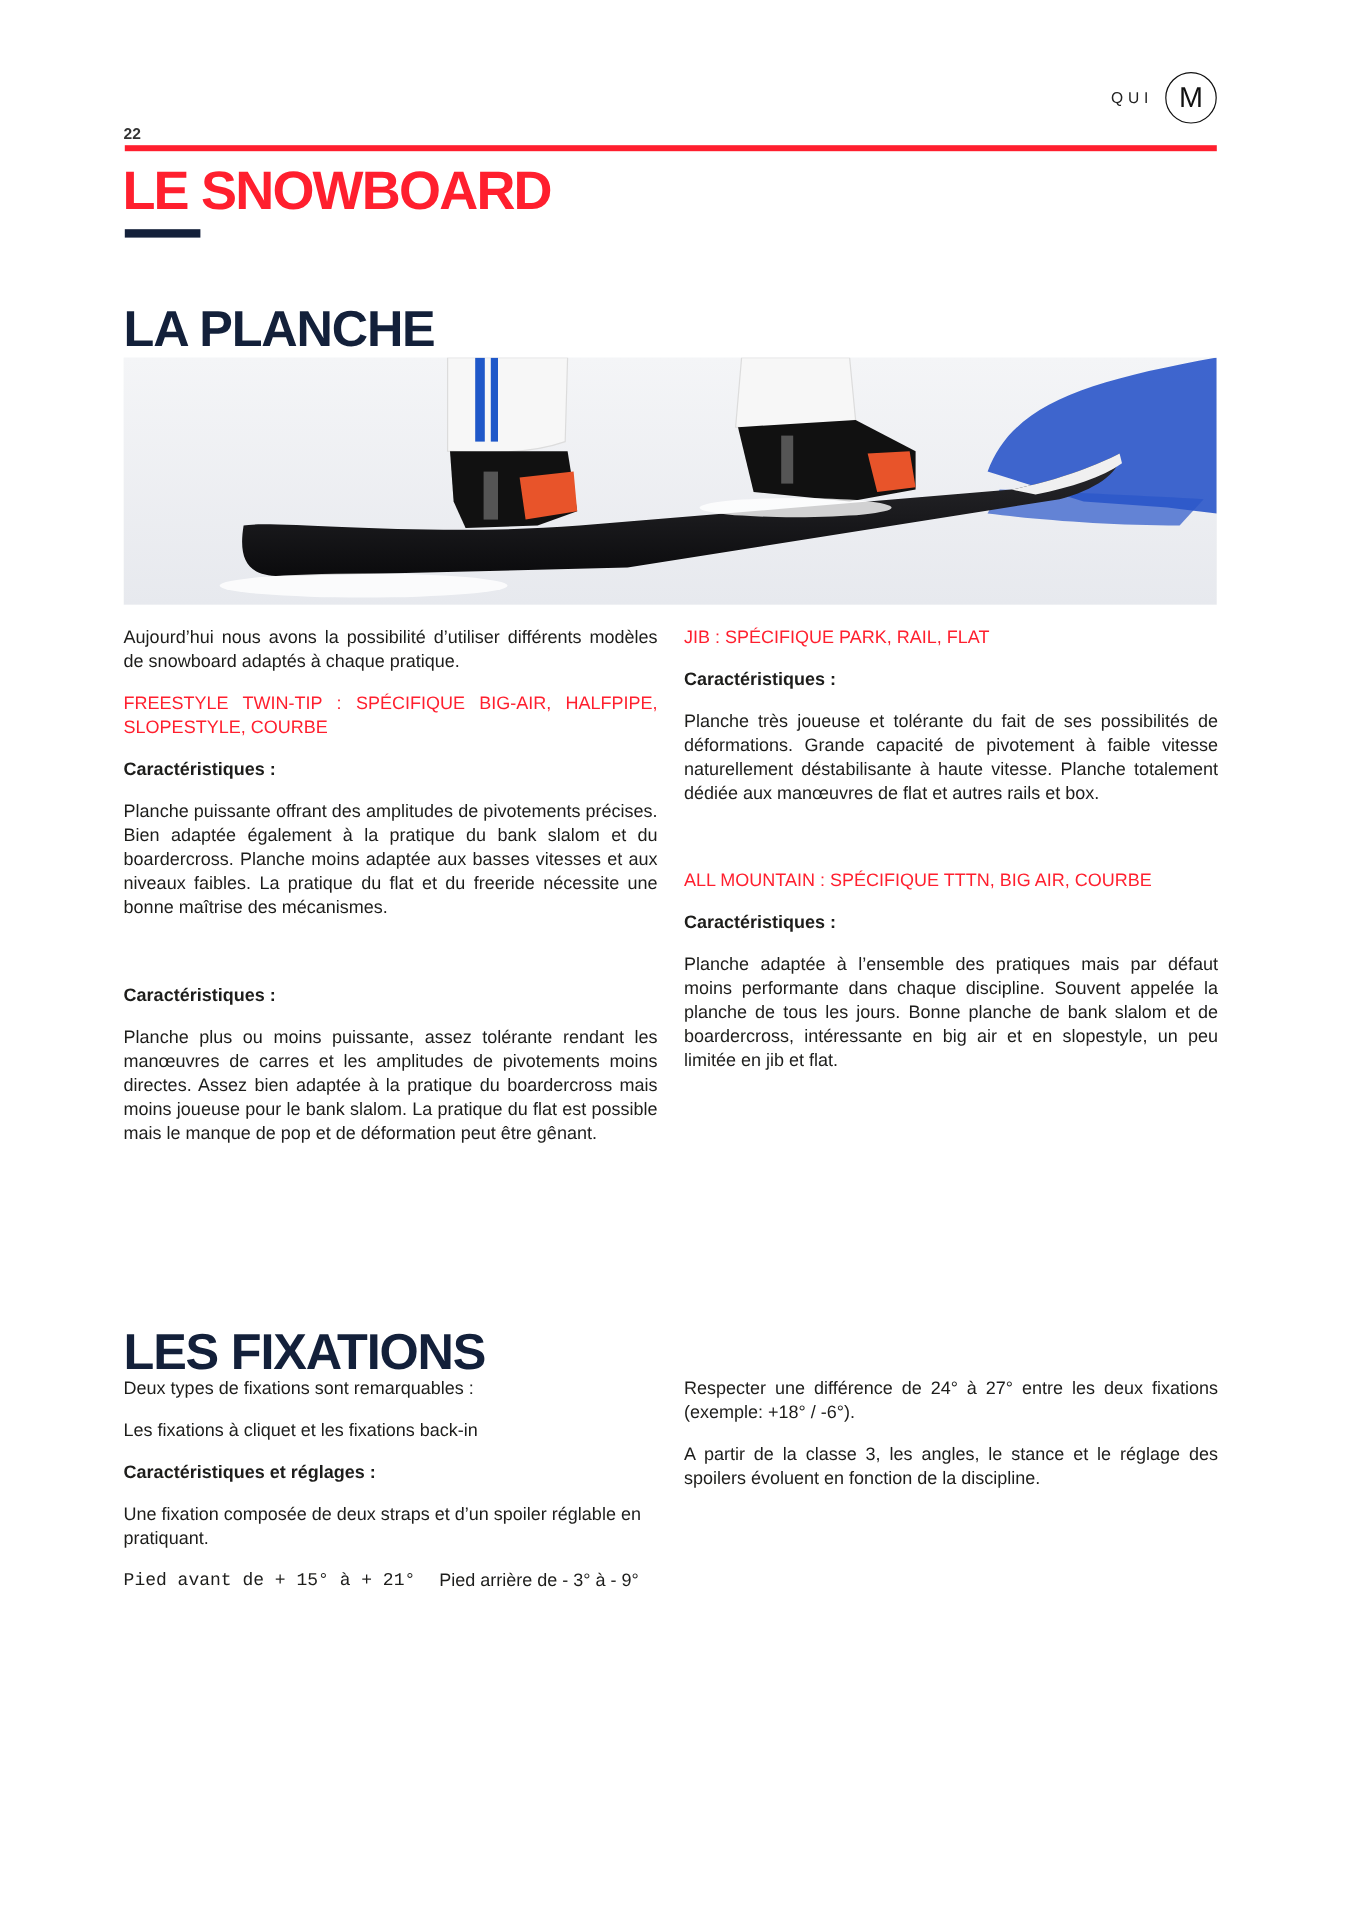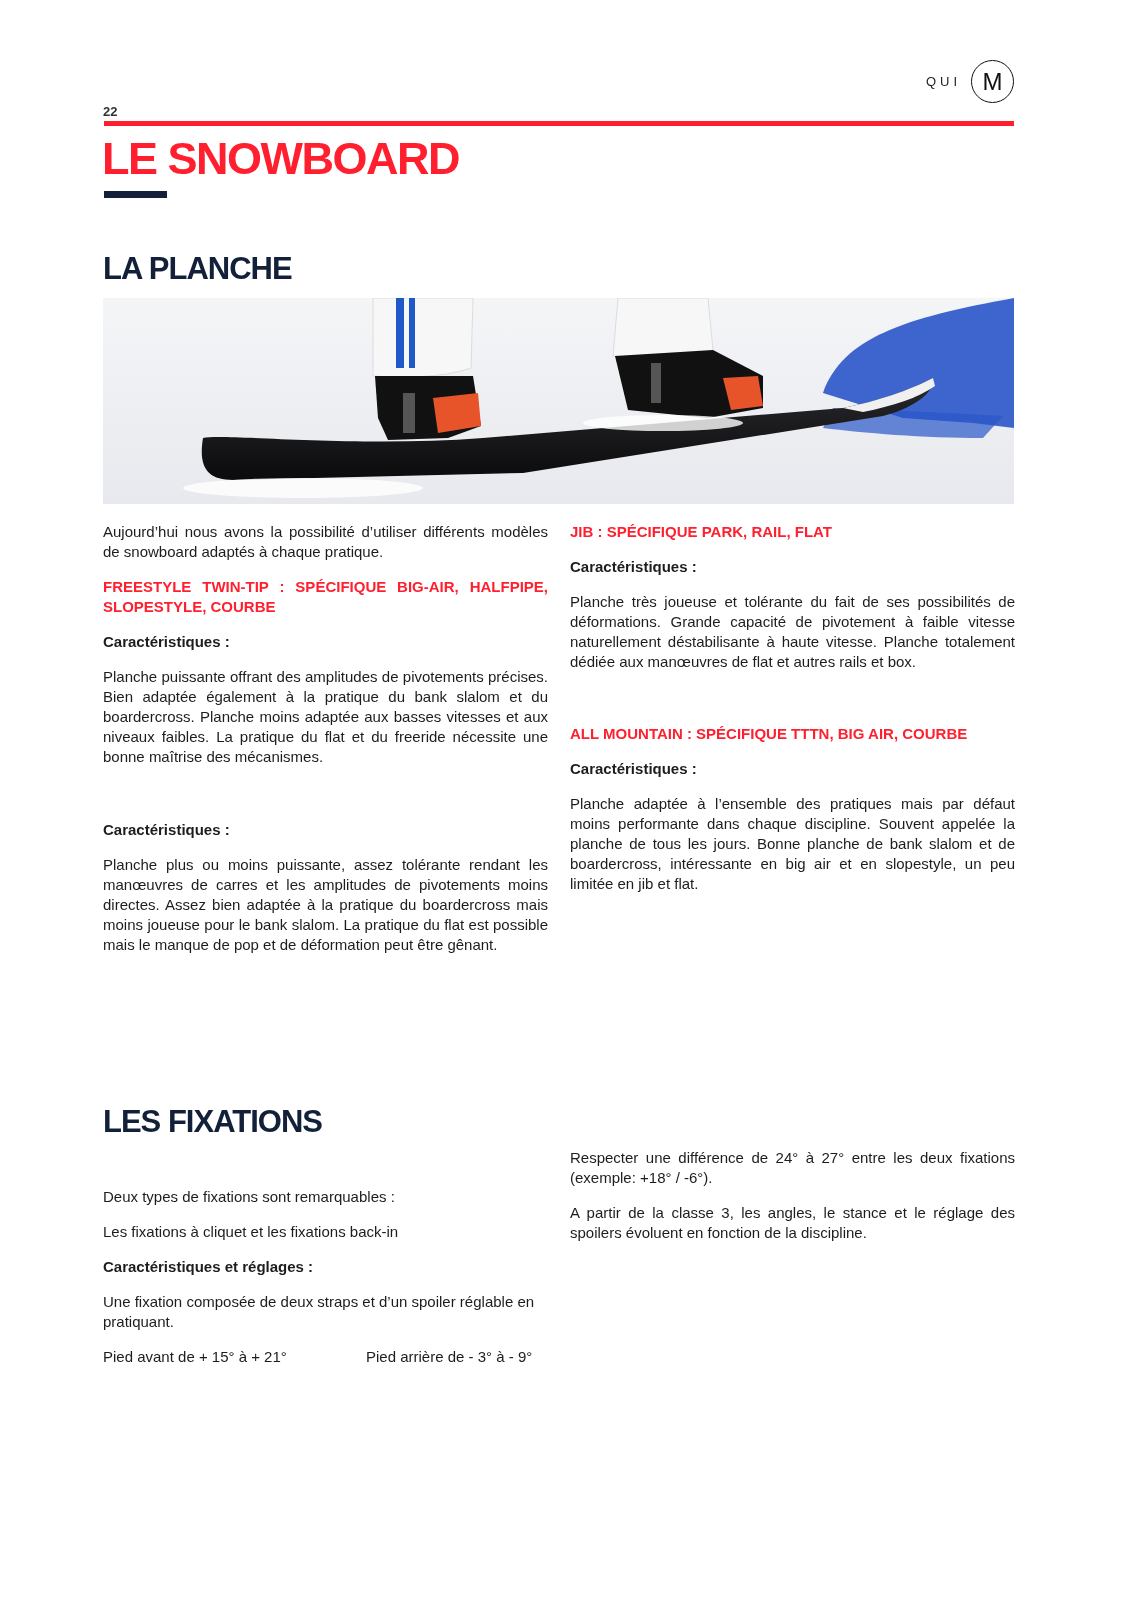--- a/index.html
+++ b/index.html
@@ -8,36 +8,36 @@
 
   .page-number { position: absolute; left: 103px; top: 68px; font-size: 13px; font-weight: bold; color: #333; margin-top: 36px; }
   .brand { position: absolute; right: 126px; top: 60px; display: flex; align-items: center; }
   .brand-word { font-size: 13px; letter-spacing: 4px; color: #222; margin-right: 10px; }
   .brand-logo { width: 43px; height: 43px; border: 1.6px solid #111; border-radius: 50%; display: flex; align-items: center; justify-content: center; font-size: 24px; color: #111; font-weight: normal; }
 
   .top-rule { position: absolute; left: 104px; top: 121px; width: 910px; height: 5px; background: #ff1f2e; }
   .main-title { position: absolute; left: 102px; top: 136px; font-size: 45px; font-weight: bold; color: #ff1f2e; letter-spacing: -1.5px; line-height: 1; }
   .title-bar { position: absolute; left: 104px; top: 191px; width: 63px; height: 7px; background: #13203a; }
 
-  .section-title { position: absolute; left: 103px; font-size: 31px; font-weight: bold; color: #13203a; letter-spacing: -1px; line-height: 1; }
+  .section-title { position: absolute; left: 103px; font-size: 42px; font-weight: bold; color: #13203a; letter-spacing: -1px; line-height: 1; }
   .sec-planche { top: 253px; }
   .sec-fixations { top: 1106px; }
 
   .photo { position: absolute; left: 103px; top: 298px; width: 911px; height: 206px; overflow: hidden; background: #f3f4f6; }
   .photo svg { display: block; }
 
   .col { position: absolute; width: 445px; font-size: 15px; line-height: 20px; }
   .col p { text-align: justify; }
   .col-left { left: 103px; }
   .col-right { left: 570px; }
-  .heading-red { color: #ff1f2e; font-weight: bold; text-align: justify; }
+  .heading-red { color: #ff1f2e; font-weight: normal; text-align: justify; }
   .bold-label { font-weight: bold; }
   .mb15 { margin-bottom: 15px; }
   .stance-row { display: flex; }
-  .stance-row span:first-child { width: 263px; }
+  .stance-row span:first-child { width: 263px; font-family: Liberation Mono, monospace; }
 </style>
 </head>
 <body>
 
 <div class="page-number">22</div>
 <div class="brand">
   <span class="brand-word">QUI</span>
   <span class="brand-logo">M</span>
 </div>
 
@@ -103,21 +103,21 @@
 </div>
 
 <div class="col col-right" style="top:724px;">
   <p class="heading-red mb15">ALL MOUNTAIN : SPÉCIFIQUE TTTN, BIG AIR, COURBE</p>
   <p class="bold-label mb15">Caractéristiques :</p>
   <p>Planche adaptée à l’ensemble des pratiques mais par défaut moins performante dans chaque discipline. Souvent appelée la planche de tous les jours. Bonne planche de bank slalom et de boardercross, intéressante en big air et en slopestyle, un peu limitée en jib et flat.</p>
 </div>
 
 <h2 class="section-title sec-fixations">LES FIXATIONS</h2>
 
-<div class="col col-left" style="top:1187px;">
+<div class="col col-left" style="top:1148px;">
   <p class="mb15">Deux types de fixations sont remarquables :</p>
   <p class="mb15">Les fixations à cliquet et les fixations back-in</p>
   <p class="bold-label mb15">Caractéristiques et réglages :</p>
   <p class="mb15" style="text-align:left;">Une fixation composée de deux straps et d’un spoiler réglable en pratiquant.</p>
   <div class="stance-row">
     <span>Pied avant de + 15° à + 21°</span>
     <span>Pied arrière de - 3° à - 9°</span>
   </div>
 </div>
 

